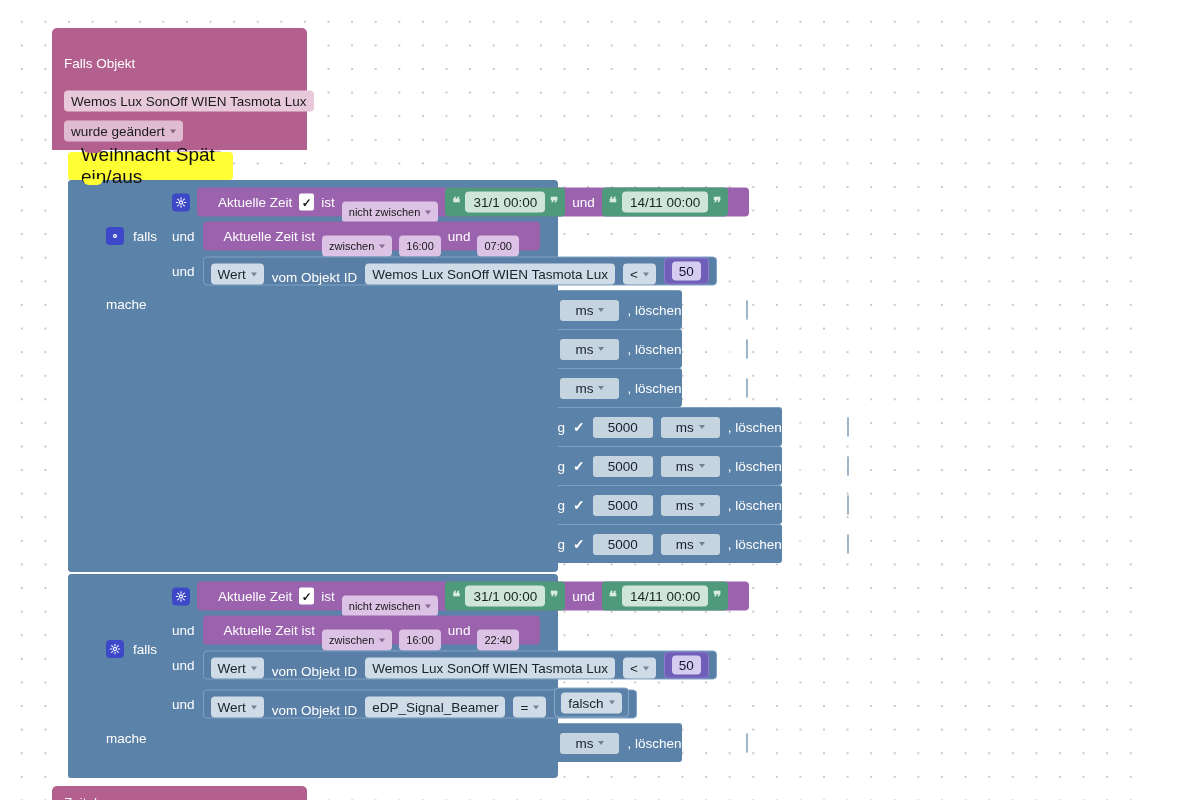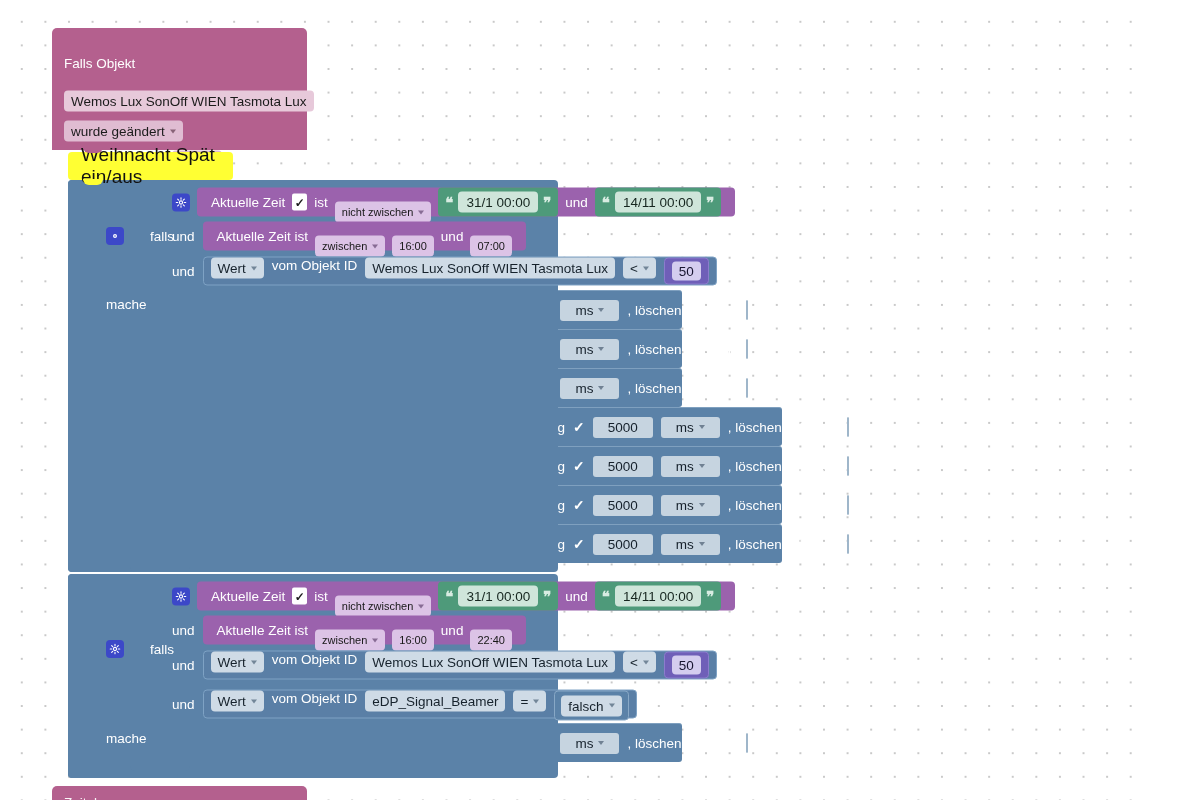--- a/index.html
+++ b/index.html
@@ -74,36 +74,36 @@
   
   .ctrl {
     background: #5b82a8;
     border-radius: 4px;
     color: #ffffff;
     font-size: 13.5px;
   }
   .ctrl-outer1 { left: 68px; top: 180px; width: 490px; height: 392px; z-index: 3;}
   .ctrl-outer2 { left: 68px; top: 574px; width: 490px; height: 204px; z-index: 3;}
   .ctrl-label {
-    position: absolute; display: flex; align-items: center; gap: 26px;
+    position: absolute; display: flex; align-items: center; gap: 9px;
     color: #fff; font-size: 13.5px; padding-left: 26px;
   }
   .gear {
     width: 18px; height: 18px; border-radius: 4px;
     background: #3c48c8;
     display: inline-flex; align-items: center; justify-content: center;
     flex: 0 0 auto;
   }
   .gear svg { display:block; }
 
   
   .row { position: absolute; display: flex; align-items: center; }
   .cond-purple {
     background: #9b62ad; border-radius: 4px;
-    color: #fff; padding: 0 14px; height: 29px;
+    color: #fff; padding: 0 21px; height: 29px;
     display: flex; align-items: center; gap: 7px;
     font-size: 13.5px; white-space: nowrap;
   }
   .pfield {
     background: #dcc3e6; color: #171717;
     border-radius: 4px; padding: 2px 7px;
     font-size: 11px; line-height: 17px;
     display: inline-flex; align-items: center; white-space: nowrap; margin-top: 20px;
   }
   .pfield .drop-arrow { border-top-color: #6b4d78; }
@@ -125,21 +125,21 @@
   .gfield {
     background: #cfe5da; color: #16261f;
     border-radius: 4px; padding: 2px 8px;
     font-size: 13.5px; line-height: 17px; white-space: nowrap;
   }
 
   
   .bblock {
     background: #5a7fa6; border: 1px solid #7ea2c4;
     border-radius: 4px; height: 29px;
-    display: inline-flex; align-items: flex-start; gap: 8px;
+    display: inline-flex; align-items: flex-end; gap: 8px;
     padding: 0 7px; color: #fff; font-size: 13.5px; white-space: nowrap;
   }
   .bfield {
     background: #cfdbe6; color: #16222c;
     border-radius: 4px; padding: 2px 7px;
     font-size: 13.5px; line-height: 17px;
     display: inline-flex; align-items: center; white-space: nowrap;
   }
   .bfield .drop-arrow { border-top-color: #536a7d; }
   .numblk {

